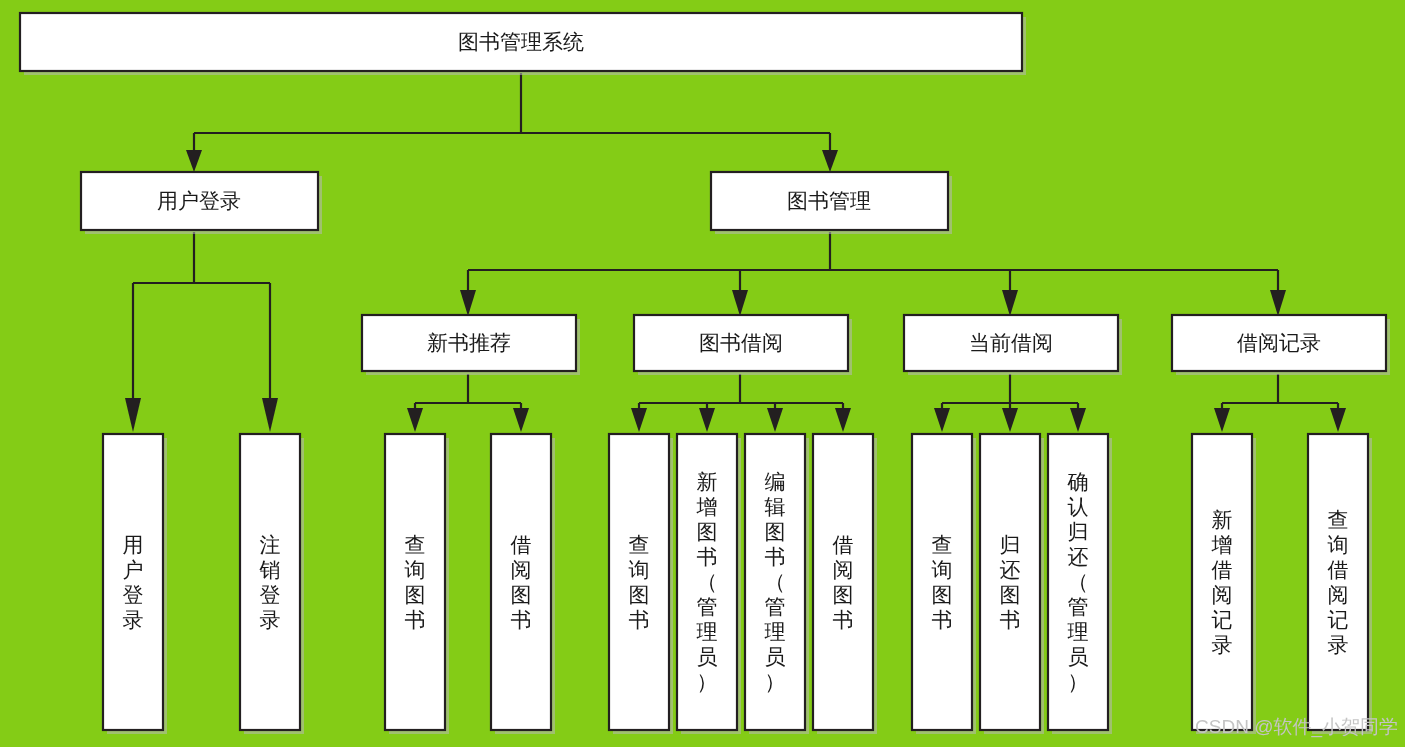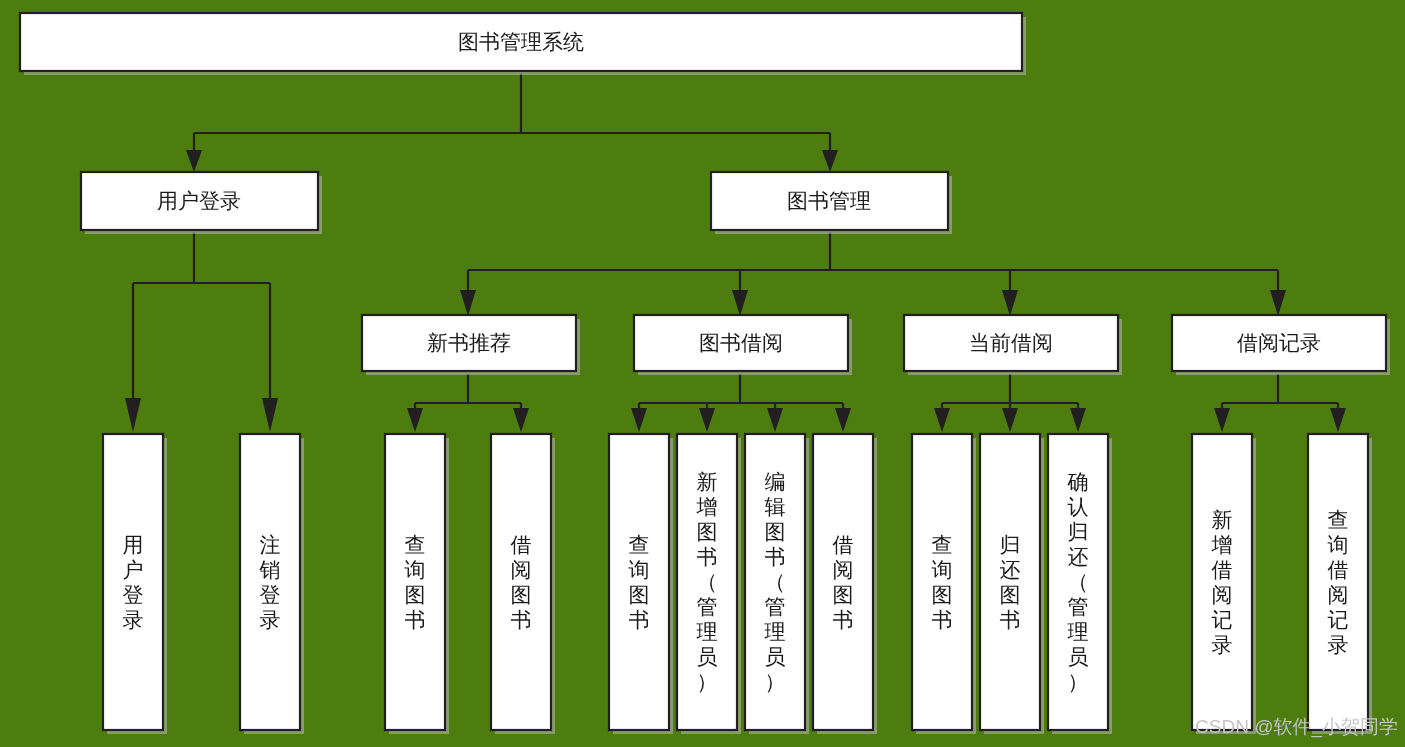--- a/index.html
+++ b/index.html
@@ -8,21 +8,21 @@
     padding: 0;
     background: #ffffff;
   }
   body {
     font-family: "Liberation Sans", "DejaVu Sans", sans-serif;
   }
   #diagram-root {
     position: relative;
     width: 1405px;
     height: 747px;
-    background: #4d7c0f;
+    background: #84cc16;
     overflow: hidden;
   }
   svg#diagram-svg {
     position: absolute;
     top: 0;
     left: 0;
     width: 1405px;
     height: 747px;
   }
   .node-box {

